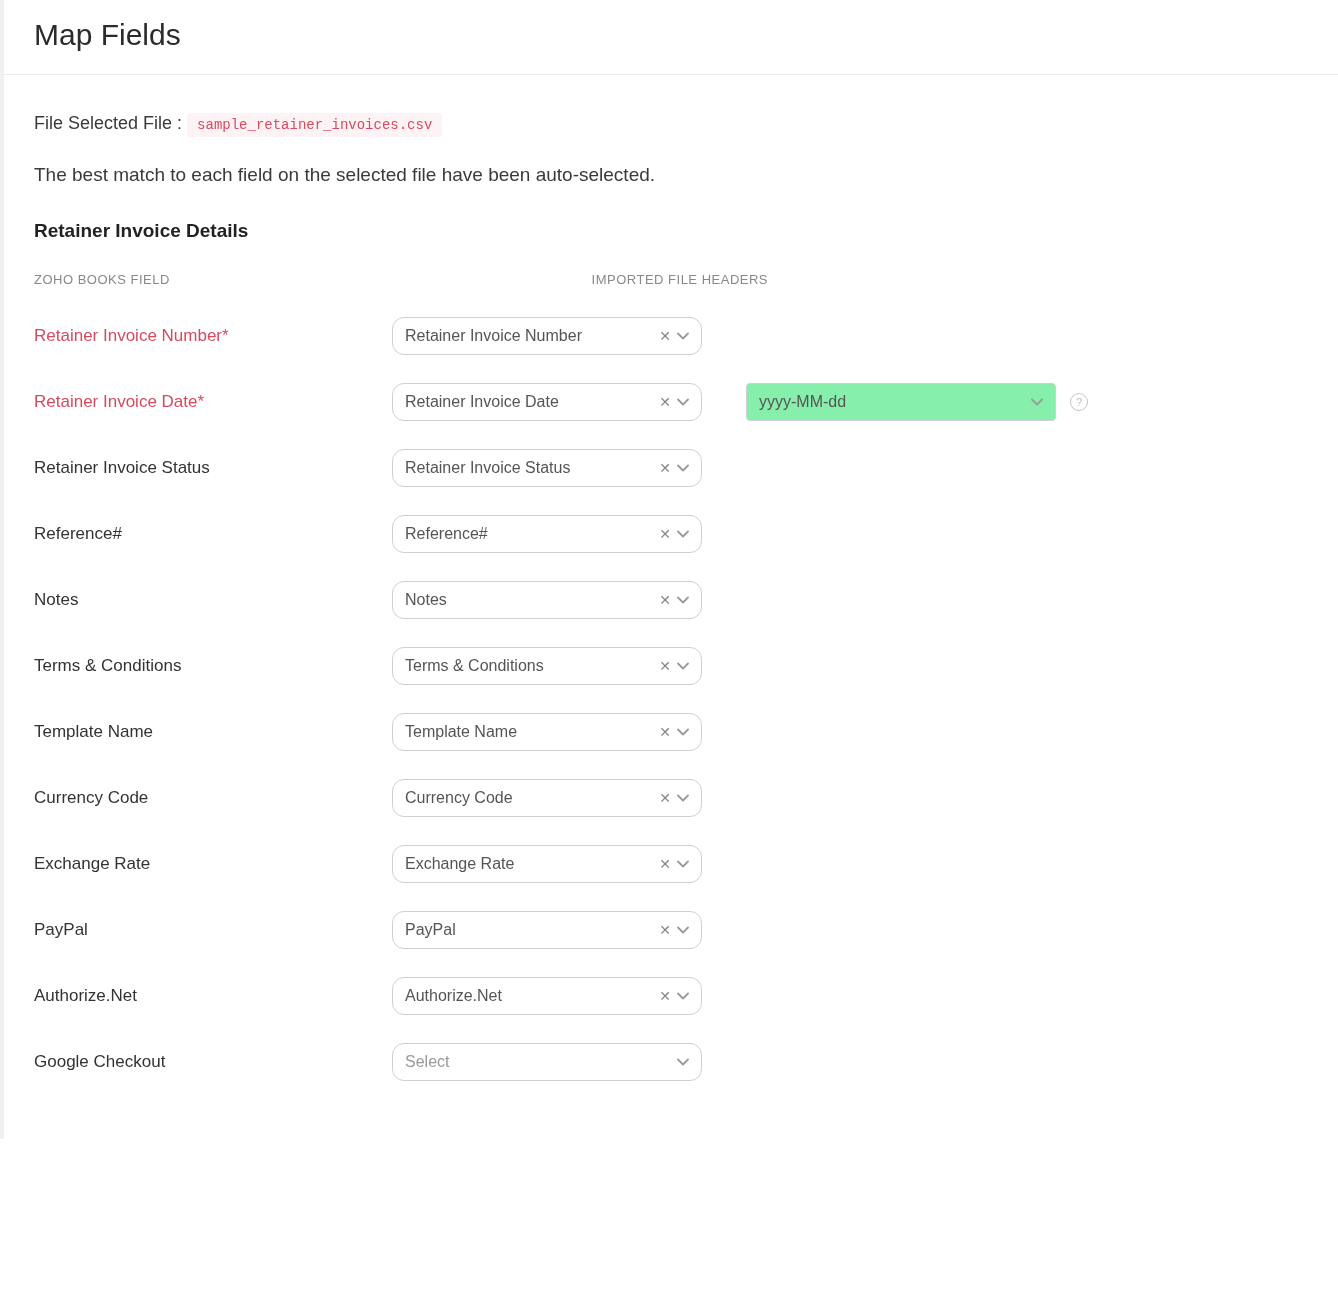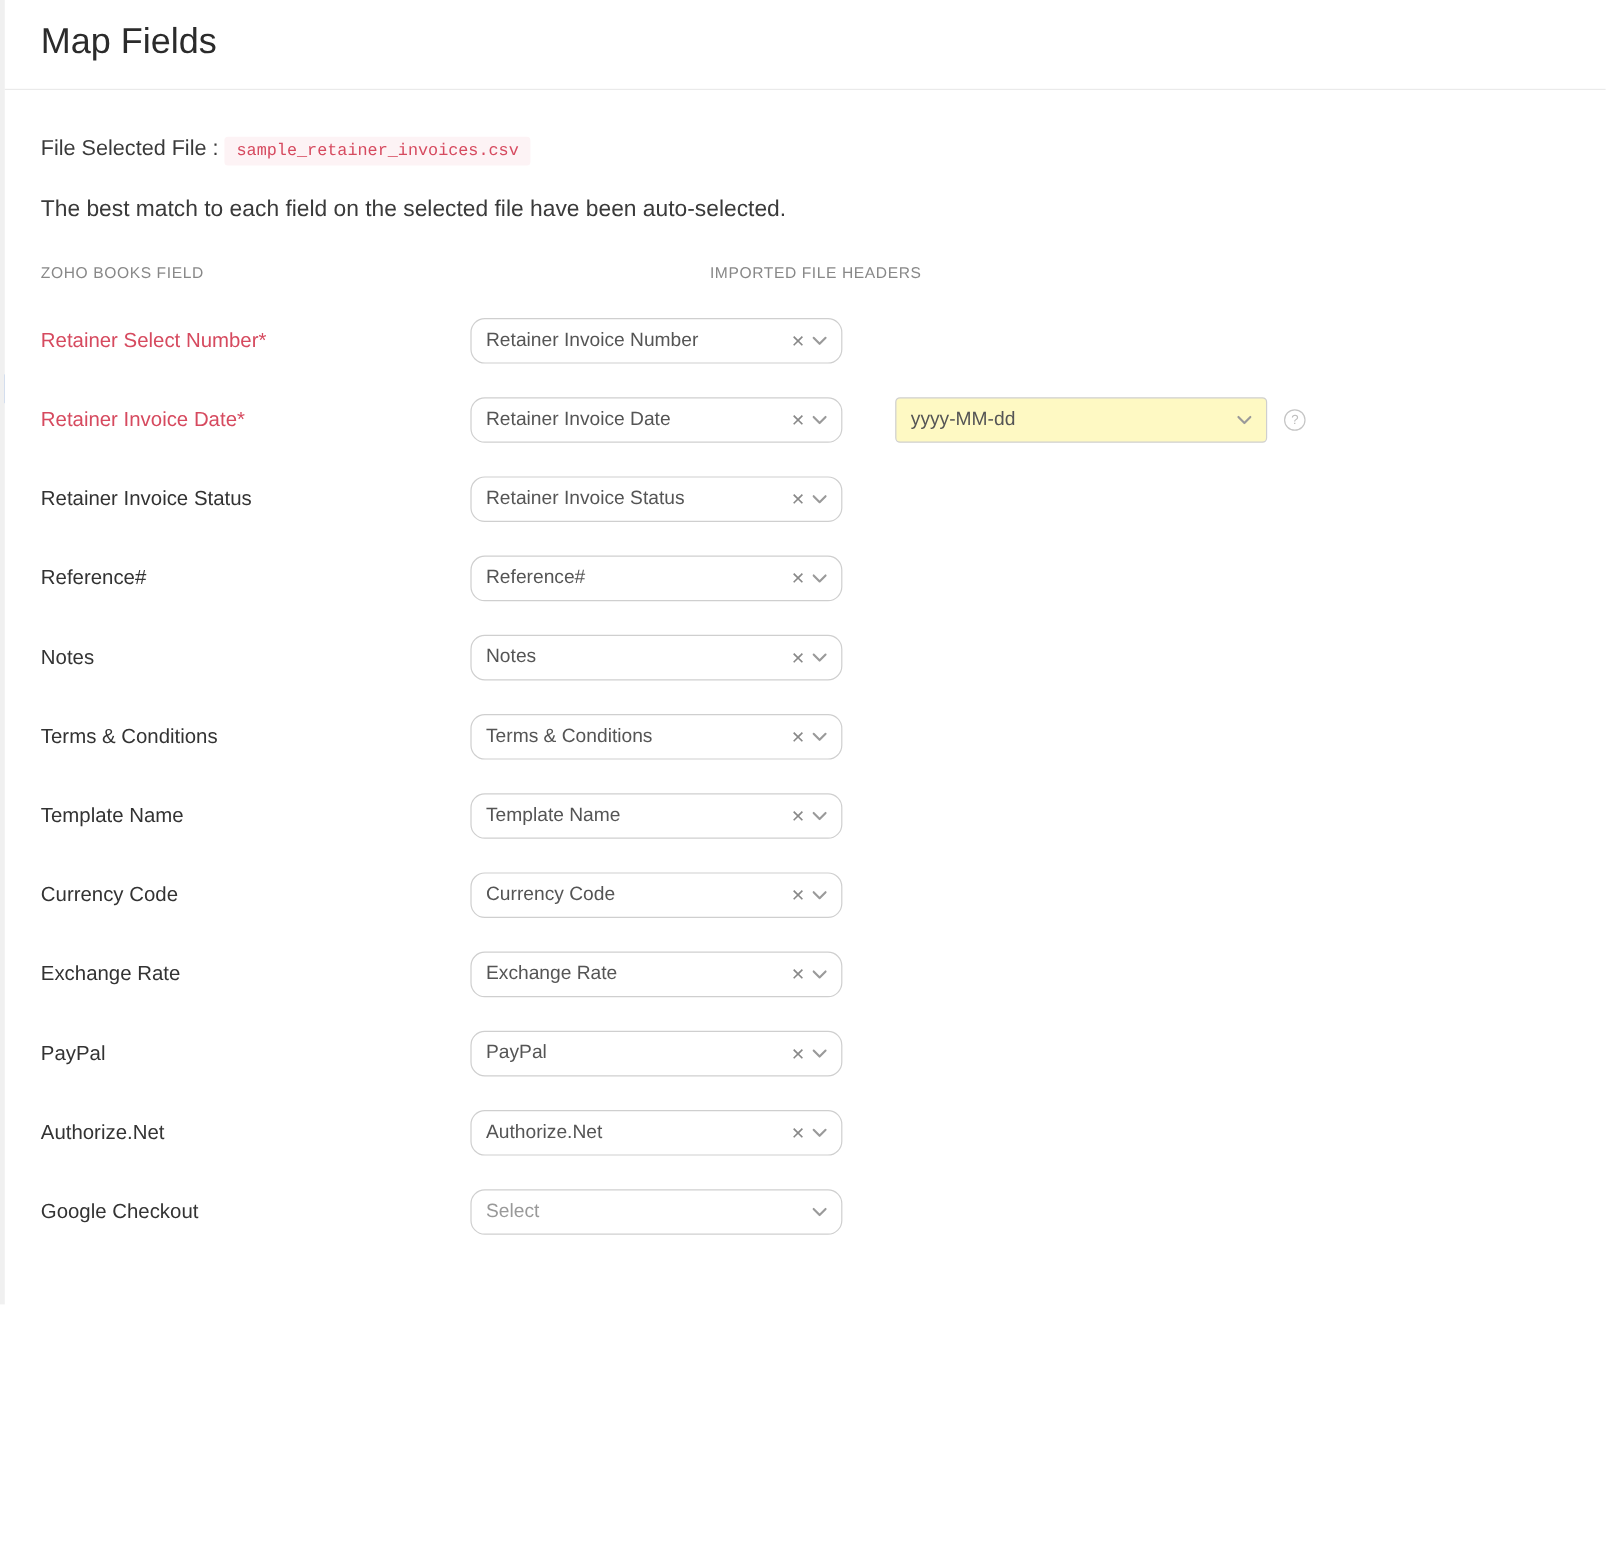--- a/index.html
+++ b/index.html
@@ -123,21 +123,21 @@
   }
   .date-format-select {
     width: 310px;
     height: 38px;
     border: 1px solid #cfcfcf;
     border-radius: 4px;
     display: flex;
     align-items: center;
     justify-content: space-between;
     padding: 0 12px;
-    background: #fef9c3;
+    background: #86efac;
     cursor: pointer;
   }
   .help-circle {
     width: 18px;
     height: 18px;
     border: 1.5px solid #c5c5c5;
     border-radius: 50%;
     display: flex;
     align-items: center;
     justify-content: center;
@@ -165,29 +165,30 @@
 
   <hr class="divider">
 
   <div class="selected-file-row">
     <span>File Selected File :</span>
     <span class="selected-file-name">sample_retainer_invoices.csv</span>
   </div>
 
   <p class="hint-text">The best match to each field on the selected file have been auto-selected.</p>
 
+  <h2 class="section-title">Retainer Invoice Details</h2>
 
   <div class="col-headers">
     <div class="col-header col-left">ZOHO BOOKS FIELD</div>
     <div class="col-header col-mid">IMPORTED FILE HEADERS</div>
   </div>
 
   <div id="fields-container">
       <div class="field-row">
-        <div class="field-label required">Retainer Select Number*</div>
+        <div class="field-label required">Retainer Invoice Number*</div>
         <div class="select-box">
           <span class="select-value">Retainer Invoice Number</span>
           <span class="select-controls">
             <span class="clear-x">✕</span>
             <span class="chevron">
               <svg width="12" height="8" viewBox="0 0 12 8">
                 <path d="M1 1.5 L6 6.5 L11 1.5" stroke="#9a9a9a" stroke-width="1.8" fill="none" stroke-linecap="round" stroke-linejoin="round"></path>
               </svg>
             </span>
           </span>

